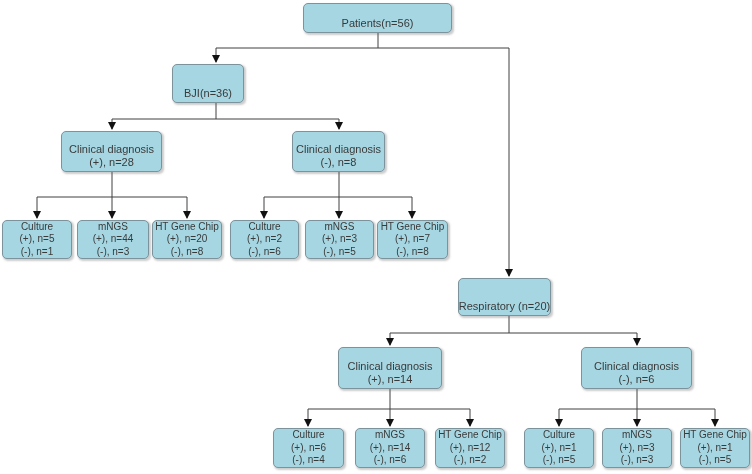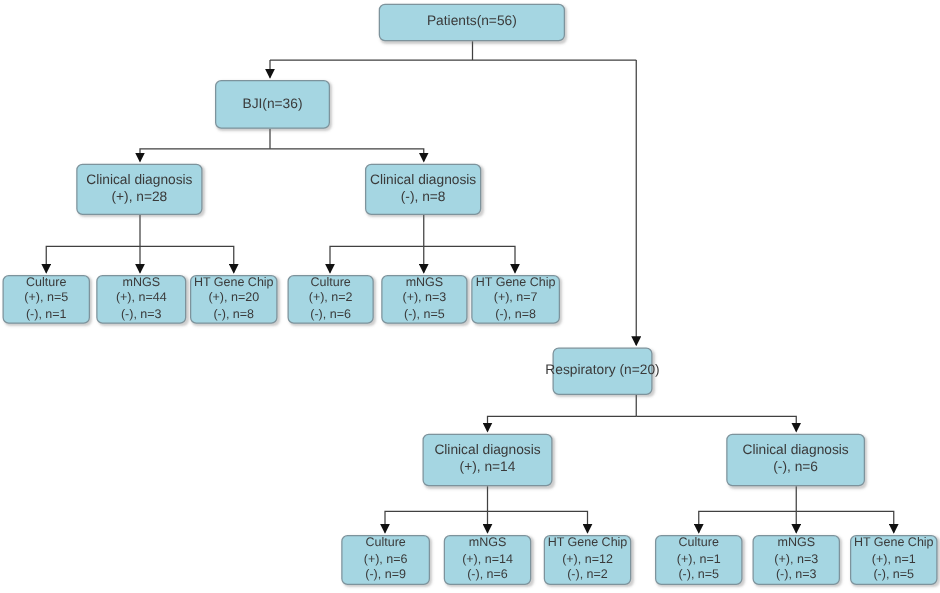--- a/index.html
+++ b/index.html
@@ -10,21 +10,21 @@
   .node{
     position:absolute;
     background:var(--node-fill,#a5d6e2);
     border:1px solid var(--node-border,#7d939c);
     border-radius:5px;
     box-shadow:1.5px 1.5px 2px rgba(110,110,110,0.35);
     display:flex;flex-direction:column;align-items:center;justify-content:center;
     text-align:center;color:var(--text,#3a3a3a);
     font-size:10px;line-height:1.25;box-sizing:border-box;padding:1px 2px;
   }
-  .node.big{font-size:11px;}
+  .node.big{font-size:11px;justify-content:flex-end;}
   .node .ln{display:block;white-space:nowrap;}
 </style>
 </head>
 <body>
 
 <div class="canvas">
 
   <svg class="wires" viewBox="0 0 752 474">
     <defs>
       <marker id="arrow" viewBox="0 0 8 8" refX="7" refY="4" markerWidth="8" markerHeight="8" orient="auto">
@@ -62,21 +62,21 @@
     <path class="wire" d="M637,389 V409"></path>
     <path class="wire" d="M637,409 H559 V426" marker-end="url(#arrow)"></path>
     <path class="wire" d="M637,409 V426" marker-end="url(#arrow)"></path>
     <path class="wire" d="M637,409 H715 V426" marker-end="url(#arrow)"></path>
   </svg>
 
   <div class="node big" style="left:303px;top:3px;width:149px;height:30px">
     <span class="ln">Patients(n=56)</span>
   </div>
 
-  <div class="node big" style="left:172px;top:64px;width:92px;height:39px">
+  <div class="node big" style="left:172px;top:64px;width:72px;height:39px">
     <span class="ln">BJI(n=36)</span>
   </div>
 
   <div class="node big" style="left:61px;top:131px;width:101px;height:41px">
     <span class="ln">Clinical diagnosis</span>
     <span class="ln">(+), n=28</span>
   </div>
 
   <div class="node big" style="left:292px;top:131px;width:93px;height:41px">
     <span class="ln">Clinical diagnosis</span>
@@ -112,38 +112,38 @@
     <span class="ln">(+), n=3</span>
     <span class="ln">(-), n=5</span>
   </div>
 
   <div class="node" style="left:377px;top:220px;width:71px;height:39px">
     <span class="ln">HT Gene Chip</span>
     <span class="ln">(+), n=7</span>
     <span class="ln">(-), n=8</span>
   </div>
 
-  <div class="node big" style="left:442px;top:278px;width:80px;height:38px">
+  <div class="node big" style="left:458px;top:278px;width:93px;height:38px">
     <span class="ln">Respiratory (n=20)</span>
   </div>
 
   <div class="node big" style="left:338px;top:347px;width:104px;height:42px">
     <span class="ln">Clinical diagnosis</span>
     <span class="ln">(+), n=14</span>
   </div>
 
   <div class="node big" style="left:581px;top:347px;width:111px;height:42px">
     <span class="ln">Clinical diagnosis</span>
     <span class="ln">(-), n=6</span>
   </div>
 
   <div class="node" style="left:273px;top:428px;width:71px;height:40px">
     <span class="ln">Culture</span>
     <span class="ln">(+), n=6</span>
-    <span class="ln">(-), n=9</span>
+    <span class="ln">(-), n=4</span>
   </div>
 
   <div class="node" style="left:355px;top:428px;width:70px;height:40px">
     <span class="ln">mNGS</span>
     <span class="ln">(+), n=14</span>
     <span class="ln">(-), n=6</span>
   </div>
 
   <div class="node" style="left:435px;top:428px;width:70px;height:40px">
     <span class="ln">HT Gene Chip</span>

